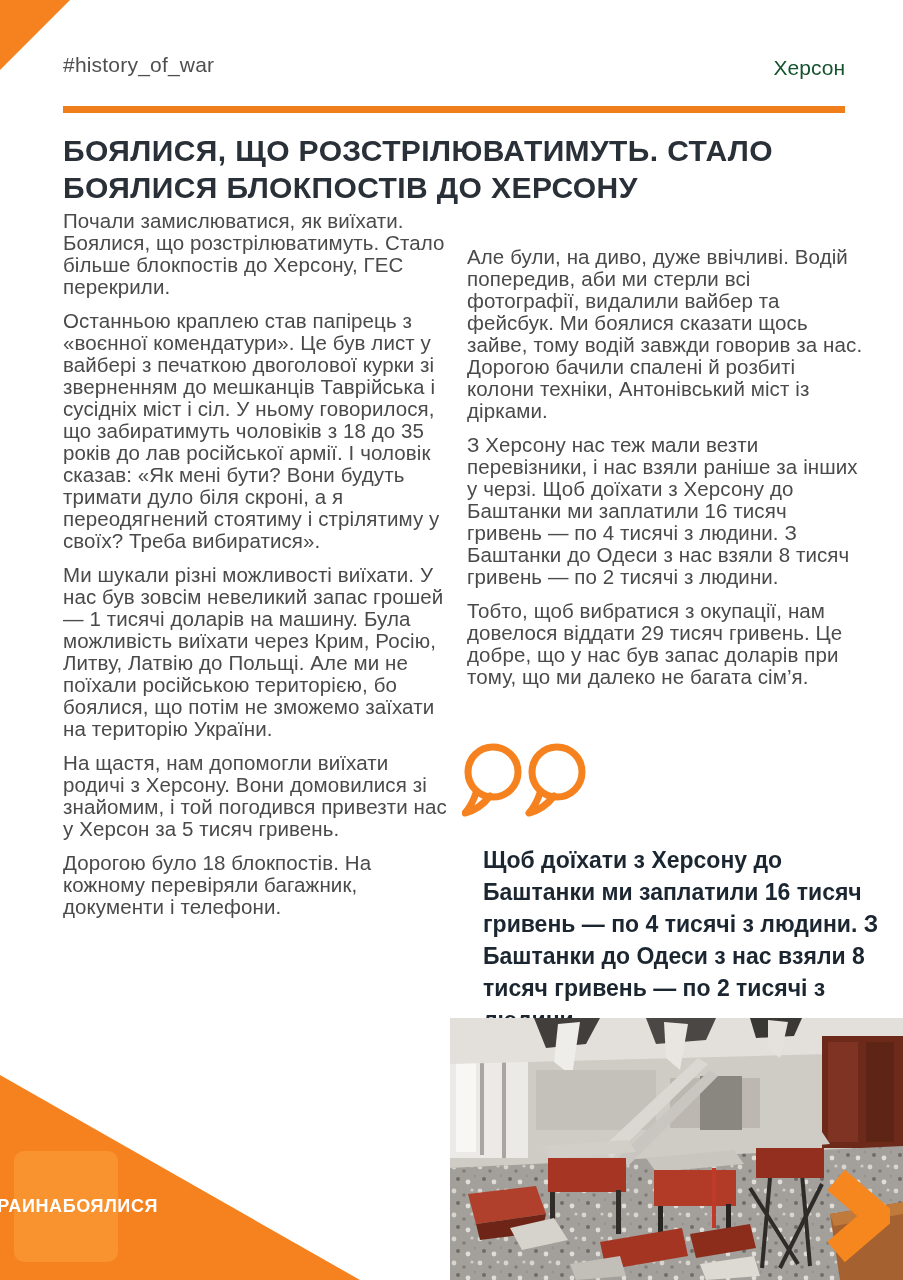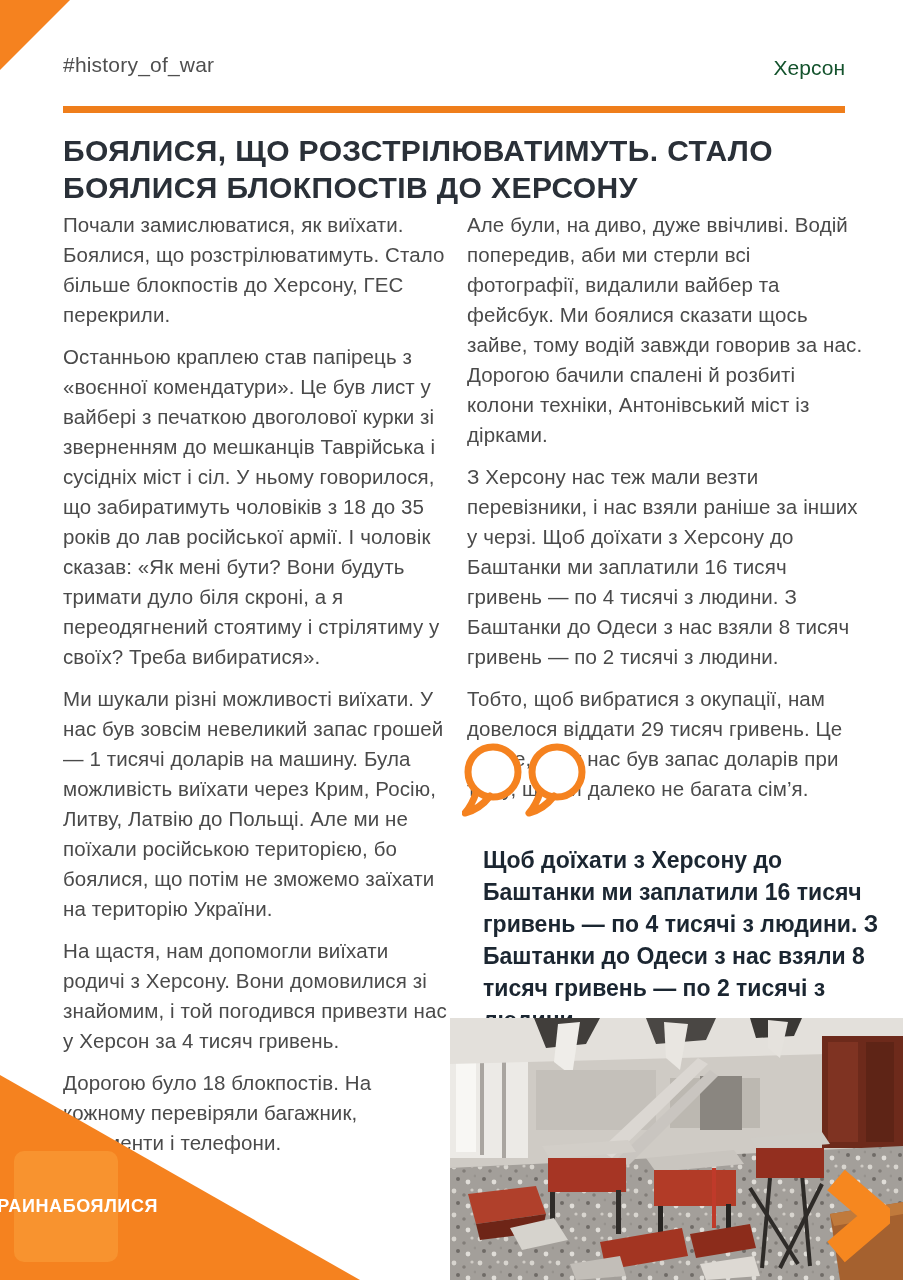--- a/index.html
+++ b/index.html
@@ -13,22 +13,22 @@
   
   .hashtag{position:absolute;left:63px;top:53px;font-size:21px;color:#4f4f4f;letter-spacing:.2px;}
   .location{position:absolute;right:58px;top:56px;font-size:21px;color:#14532d;}
   .divider{position:absolute;left:63px;top:106px;width:782px;height:7px;background:#EF7E1B;}
   
   .headline{position:absolute;left:63px;top:132px;width:740px;margin:0;
             font-size:30px;font-weight:700;line-height:37px;color:#2A3038;letter-spacing:.4px;}
   
   .col{position:absolute;top:210px;}
   .col-left{left:63px;width:388px;}
-  .col-right{left:467px;width:398px;}
-  .col p{margin:0 0 12px 0;font-size:20.5px;line-height:30px;color:#4A4A4A;letter-spacing:.1px;}
+  .col-right{left:467px;width:398px;margin-top:36px;}
+  .col p{margin:0 0 12px 0;font-size:20.5px;line-height:22px;color:#4A4A4A;letter-spacing:.1px;}
   
   .quote-icons{position:absolute;left:462px;top:742px;width:135px;height:78px;}
   .pull-quote{position:absolute;left:467px;top:828px;width:404px;margin:16px;
               font-size:23px;font-weight:700;line-height:32px;color:#1B2631;}
   
   .photo{position:absolute;left:450px;top:1018px;width:453px;height:262px;overflow:hidden;}
   .photo svg{display:block;width:100%;height:100%;}
   
   .badge{position:absolute;left:14px;top:1151px;width:104px;height:111px;background:#F8932F;
          border-radius:10px;display:flex;flex-direction:row;align-items:center;justify-content:center;}
@@ -46,21 +46,21 @@
   <div class="hashtag">#history_of_war</div>
   <div class="location">Херсон</div>
   <div class="divider"></div>
 
   <h1 class="headline">БОЯЛИСЯ, ЩО РОЗСТРІЛЮВАТИМУТЬ. СТАЛО БОЯЛИСЯ БЛОКПОСТІВ ДО ХЕРСОНУ</h1>
 
   <div class="col col-left">
     <p>Почали замислюватися, як виїхати. Боялися, що розстрілюватимуть. Стало більше блокпостів до Херсону, ГЕС перекрили.</p>
     <p>Останньою краплею став папірець з «воєнної комендатури». Це був лист у вайбері з печаткою двоголової курки зі зверненням до мешканців Таврійська і сусідніх міст і сіл. У ньому говорилося, що забиратимуть чоловіків з 18 до 35 років до лав російської армії. І чоловік сказав: «Як мені бути? Вони будуть тримати дуло біля скроні, а я переодягнений стоятиму і стрілятиму у своїх? Треба вибиратися».</p>
     <p>Ми шукали різні можливості виїхати. У нас був зовсім невеликий запас грошей — 1 тисячі доларів на машину. Була можливість виїхати через Крим, Росію, Литву, Латвію до Польщі. Але ми не поїхали російською територією, бо боялися, що потім не зможемо заїхати на територію України.</p>
-    <p>На щастя, нам допомогли виїхати родичі з Херсону. Вони домовилися зі знайомим, і той погодився привезти нас у Херсон за 4 тисяч гривень.</p>
+    <p>На щастя, нам допомогли виїхати родичі з Херсону. Вони домовилися зі знайомим, і той погодився привезти нас у Херсон за 5 тисяч гривень.</p>
     <p>Дорогою було 18 блокпостів. На кожному перевіряли багажник, документи і телефони.</p>
   </div>
 
   <div class="col col-right">
     <p>Але були, на диво, дуже ввічливі. Водій попередив, аби ми стерли всі фотографії, видалили вайбер та фейсбук. Ми боялися сказати щось зайве, тому водій завжди говорив за нас. Дорогою бачили спалені й розбиті колони техніки, Антонівський міст із дірками.</p>
     <p>З Херсону нас теж мали везти перевізники, і нас взяли раніше за інших у черзі. Щоб доїхати з Херсону до Баштанки ми заплатили 16 тисяч гривень — по 4 тисячі з людини. З Баштанки до Одеси з нас взяли 8 тисяч гривень — по 2 тисячі з людини.</p>
     <p>Тобто, щоб вибратися з окупації, нам довелося віддати 29 тисяч гривень. Це добре, що у нас був запас доларів при тому, що ми далеко не багата сім’я.</p>
   </div>
 
   <div class="quote-icons">

